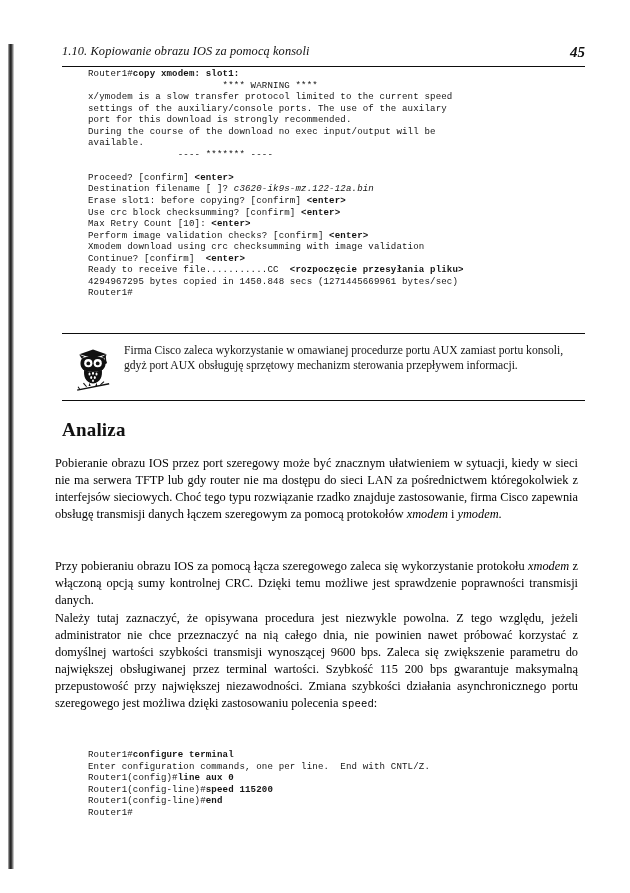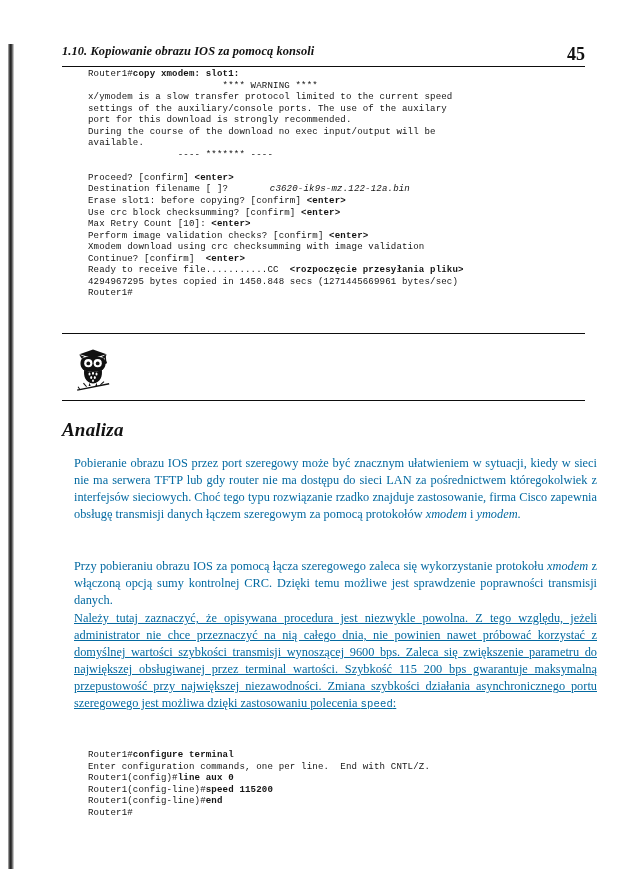--- a/index.html
+++ b/index.html
@@ -39,31 +39,32 @@
     left: 62px;
     top: 44px;
     width: 523px;
     height: 22px;
   }
   .rh-title {
     position: absolute;
     left: 0;
     top: 0;
     font-style: italic;
-    font-weight: bold;
+    font-weight: normal;
     font-size: 12.4px;
     letter-spacing: 0.1px;
     white-space: nowrap;
   }
   .rh-page {
     position: absolute;
     right: 0;
     top: 0;
+    font-style: italic;
     font-weight: bold;
-    font-size: 18px;
+    font-size: 15px;
   }
   .rh-rule {
     position: absolute;
     left: 62px;
     top: 66px;
     width: 523px;
     height: 1.4px;
     background: #0d0d0d;
   }
 
@@ -71,21 +72,21 @@
   .code {
     position: absolute;
     font-family: "Liberation Mono", "DejaVu Sans Mono", monospace;
     font-size: 9.1px;
     line-height: 11.55px;
     color: #141414;
     white-space: pre;
     letter-spacing: 0.15px;
   }
   .code b { font-weight: bold; }
-  .code i { font-style: italic; margin-left: 36px; }
+  .code i { font-style: italic; }
   .code .ln { display: block; min-height: 11.55px; }
 
   #code-block-1 { left: 88px; top: 68px; }
   #code-block-2 { left: 88px; top: 749px; }
 
   
   .note {
     position: absolute;
     left: 62px;
     top: 333px;
@@ -116,45 +117,44 @@
     text-align: left;
     padding-right: 4px;
     color: #131313;
   }
 
   
   .section-heading {
     position: absolute;
     left: 62px;
     top: 419px;
-    font-style: italic;
     font-weight: bold;
     font-size: 19px;
     letter-spacing: 0.2px;
   }
 
   
   .para {
     position: absolute;
-    left: 74px;
+    left: 55px;
     width: 523px;
     font-size: 12.35px;
     line-height: 17.1px;
     text-align: justify;
-    color: #0369a1;
+    color: #000000;
   }
   .para i { font-style: italic; }
   .para code {
     font-family: "Liberation Mono", "DejaVu Sans Mono", monospace;
     font-size: 10.6px;
     letter-spacing: 0.1px;
   }
   #para-1 { top: 455px; }
   #para-2 { top: 558px; }
-  #para-3 { top: 610px; text-decoration: underline; }
+  #para-3 { top: 610px; }
 </style>
 </head>
 <body>
 
 <div class="scan-edge"></div>
 
 <div class="running-head">
   <div class="rh-title">1.10. Kopiowanie obrazu IOS za pomocą konsoli</div>
   <div class="rh-page">45</div>
 </div>
@@ -199,20 +199,21 @@
           <path d="M16.6 37.8 L15.6 41.0 L17.6 41.0 Z"></path>
           <path d="M23.4 37.8 L24.4 41.0 L22.4 41.0 Z"></path>
 
           <path d="M4.0 44.4 L36.0 38.0 L36.3 39.4 L4.3 45.8 Z"></path>
           <path d="M13.2 42.0 L10.0 38.4 L10.9 37.8 L14.0 41.4 Z"></path>
           <path d="M27.0 39.4 L30.6 36.2 L31.4 37.0 L27.9 40.1 Z"></path>
           <path d="M6.6 45.0 L4.6 42.0 L5.5 41.5 L7.4 44.4 Z"></path>
         </g>
       </svg>
     </div>
+    <div class="note-text">Firma Cisco zaleca wykorzystanie w omawianej procedurze portu AUX zamiast portu konsoli, gdyż port AUX obsługuję sprzętowy mechanizm sterowania przepływem informacji.</div>
   </div>
   <div class="note-rule bottom"></div>
 </div>
 
 <div class="section-heading">Analiza</div>
 
 <div class="para" id="para-1"><span>Pobieranie obrazu IOS przez port szeregowy może być znacznym ułatwieniem w sytuacji, kiedy w sieci nie ma serwera TFTP lub gdy router nie ma dostępu do sieci LAN za pośrednictwem któregokolwiek z interfejsów sieciowych. Choć tego typu rozwiązanie rzadko znajduje zastosowanie, firma Cisco zapewnia obsługę transmisji danych łączem szeregowym za pomocą protokołów </span><i>xmodem</i><span> i </span><i>ymodem</i><span>.</span></div>
 
 <div class="para" id="para-2"><span>Przy pobieraniu obrazu IOS za pomocą łącza szeregowego zaleca się wykorzystanie protokołu </span><i>xmodem</i><span> z włączoną opcją sumy kontrolnej CRC. Dzięki temu możliwe jest sprawdzenie poprawności transmisji danych.</span></div>
 

